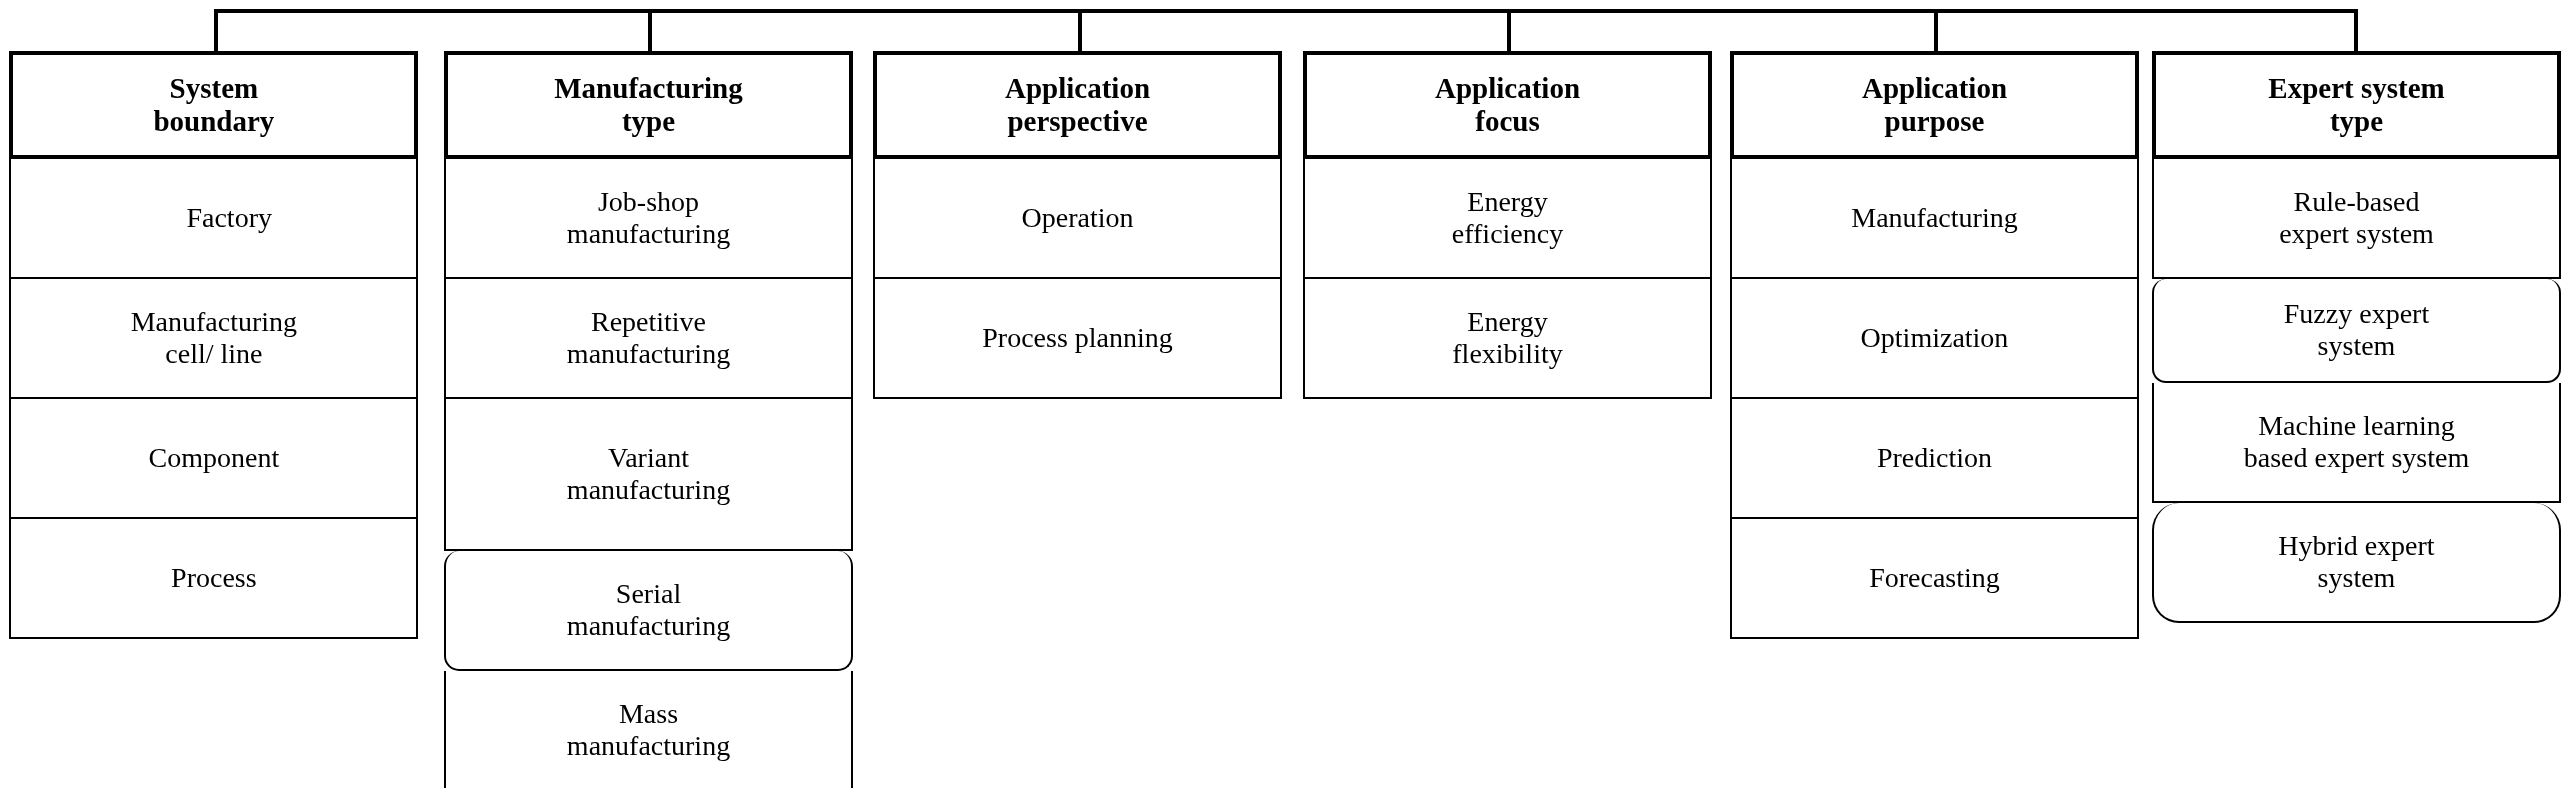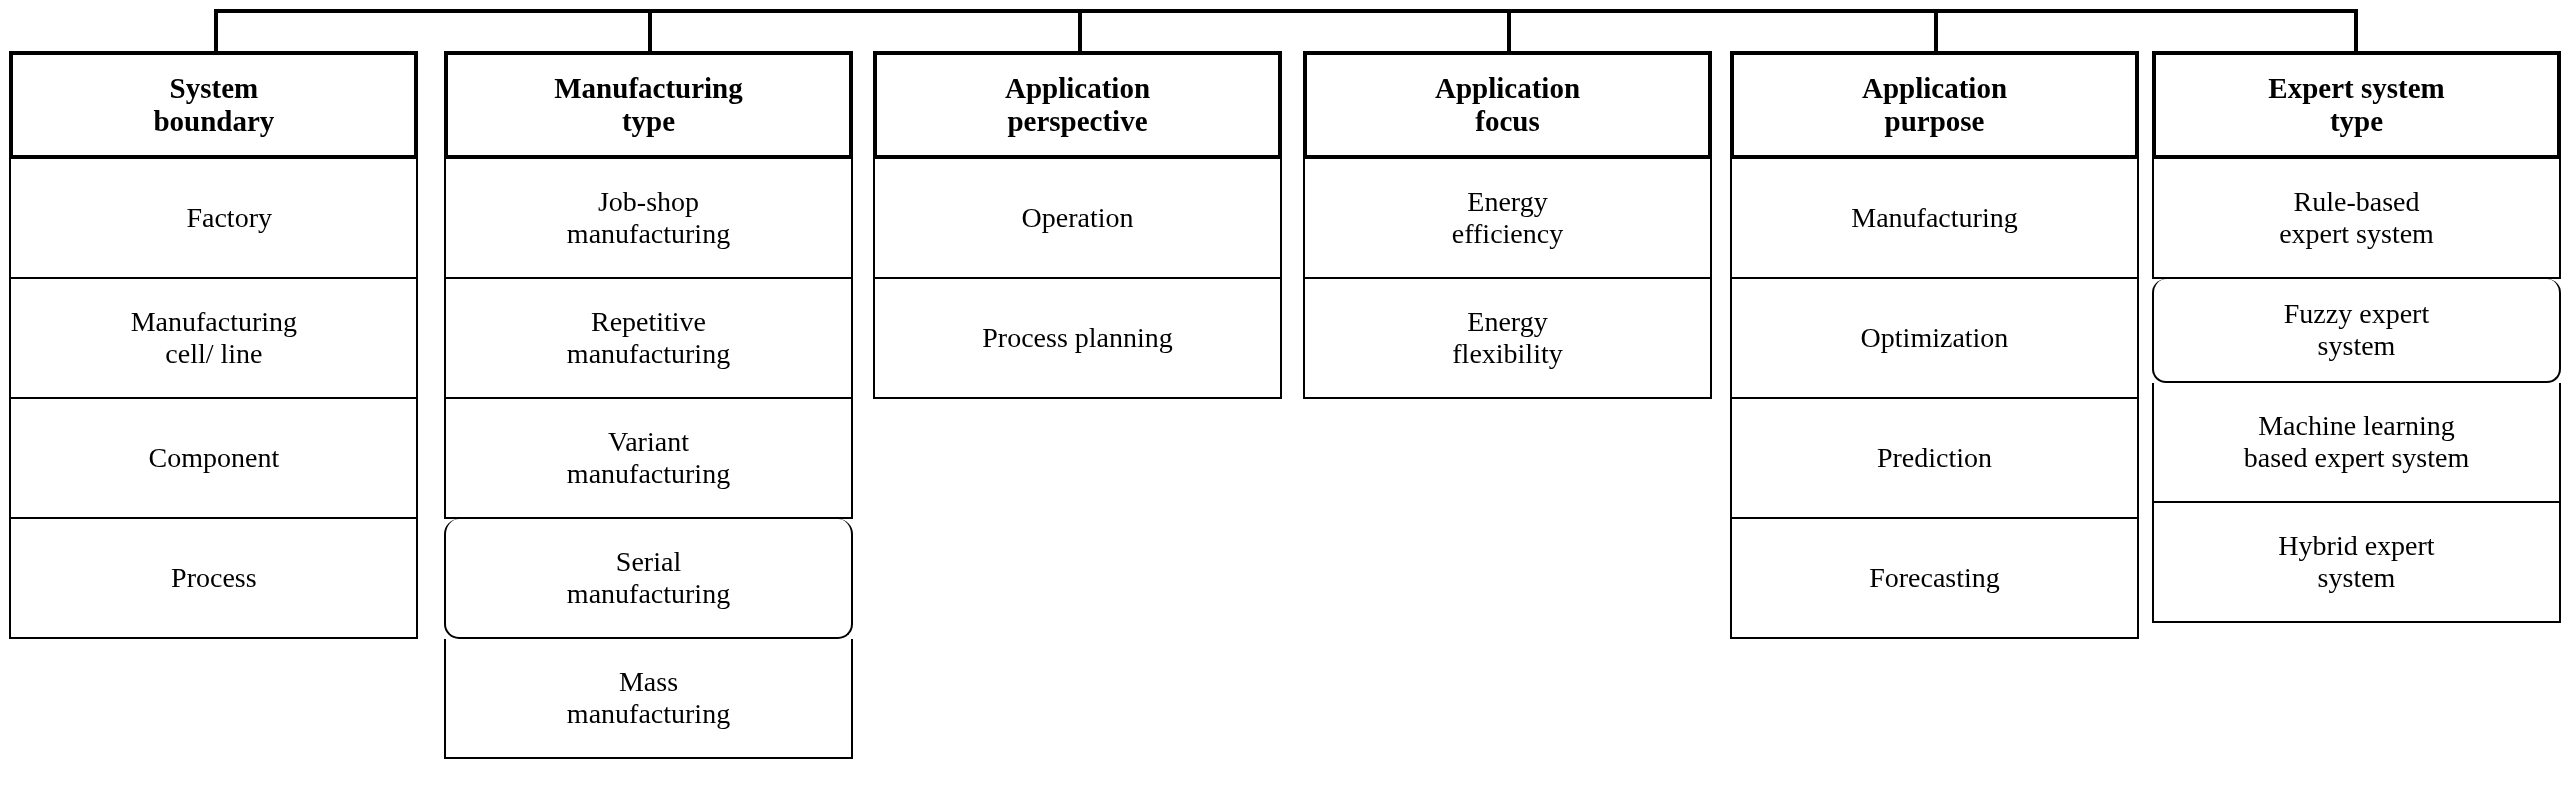--- a/index.html
+++ b/index.html
@@ -117,21 +117,21 @@
 type</span>
       </div>
       <div class="item-box first" style="height:120px;">
         <span class="item-label">Job-shop
 manufacturing</span>
       </div>
       <div class="item-box" style="height:120px;">
         <span class="item-label">Repetitive
 manufacturing</span>
       </div>
-      <div class="item-box" style="height:120px;">
+      <div class="item-box" style="height:152px;">
         <span class="item-label">Variant
 manufacturing</span>
       </div>
       <div class="item-box" style="height:120px;border-radius:15px;">
         <span class="item-label">Serial
 manufacturing</span>
       </div>
       <div class="item-box" style="height:120px;">
         <span class="item-label">Mass
 manufacturing</span>
@@ -195,21 +195,21 @@
 expert system</span>
       </div>
       <div class="item-box" style="height:104px;border-radius:14px;">
         <span class="item-label">Fuzzy expert
 system</span>
       </div>
       <div class="item-box" style="height:120px;">
         <span class="item-label">Machine learning
 based expert system</span>
       </div>
-      <div class="item-box" style="height:120px;">
+      <div class="item-box" style="height:120px;border-radius:27px;">
         <span class="item-label">Hybrid expert
 system</span>
       </div>
     </div>
 
   </div>
 </div>
 
 
 </body></html>

